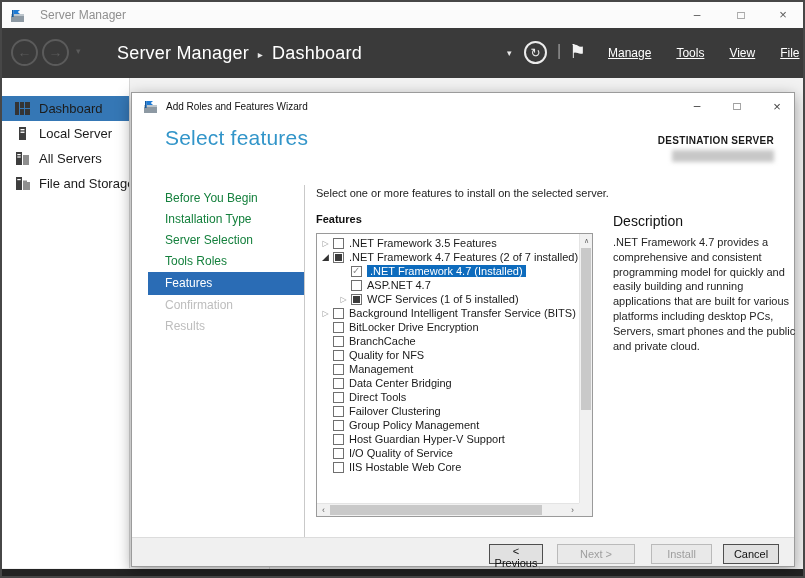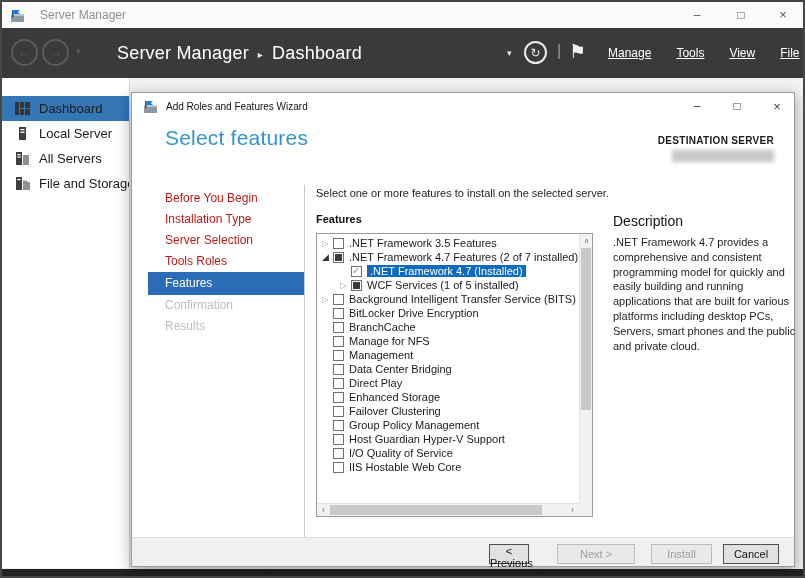--- a/index.html
+++ b/index.html
@@ -59,21 +59,21 @@
   .dc-min { right:88px; } .dc-max { right:48px; } .dc-close { right:8px; font-size:13px; }
 
   .dlg-heading { position:absolute; left:33px; top:33px; font-size:21px; font-weight:400;
                  letter-spacing:.2px; }
   .dest-block { position:absolute; right:20px; top:42px; text-align:right; }
   .dest-label { font-size:10px; font-weight:bold; color:#1a1a1a; letter-spacing:.3px; }
   .dest-redacted { width:102px; height:12px; background:#c7c7c7; filter:blur(2px);
                    margin:4px 0 0 auto; }
 
   .wiz-nav { position:absolute; left:16px; top:95px; width:156px; }
-  .nav-item { height:21px; line-height:21px; padding-left:17px; font-size:12px; color:#b91c1c;
+  .nav-item { height:21px; line-height:21px; padding-left:17px; font-size:12px; color:#15803d;
               cursor:default; white-space:nowrap; }
   .nav-item.selected { background:#2a6cb5; color:#ffffff; height:23px; line-height:23px; }
   .nav-item.disabled { color:#bdbdbd; }
   .nav-divider { position:absolute; left:172px; top:92px; width:1px; height:352px; background:#c9c9c9; }
 
   .instruction { position:absolute; left:184px; top:94px; font-size:11px; color:#1c1c1c; }
   .features-label { position:absolute; left:184px; top:120px; font-size:11px; font-weight:bold;
                     color:#111111; }
 
   .listbox { position:absolute; left:184px; top:140px; width:277px; height:284px;
@@ -111,21 +111,21 @@
                 color:#111111; }
   .desc-text { position:absolute; left:481px; top:142px; width:185px; font-size:11px;
                line-height:14.8px; color:#1f1f1f; }
 
   .dlg-footer { position:absolute; left:0; right:0; bottom:0; height:29px; background:#f0f0f0;
                 border-top:1px solid #dcdcdc; }
   .wbtn { position:absolute; top:6px; height:20px; font-size:11px;
           font-family:"Liberation Sans", sans-serif; background:#e1e1e1; }
   .wbtn.enabled { border:1px solid #4f4f4f; color:#111111; }
   .wbtn.disabled { border:1px solid #bababa; color:#9e9e9e; background:#e9e9e9; }
-  .btn-prev { left:357px; width:40px; }
+  .btn-prev { left:357px; width:54px; }
   .btn-next { left:425px; width:78px; }
   .btn-install { left:519px; width:61px; }
   .btn-cancel { left:591px; width:56px; }
 </style>
 </head>
 <body>
 
 <div class="screen">
 
   <div class="titlebar">
@@ -257,20 +257,25 @@
             <span class="exp expanded">◢</span>
             <span class="cb partial"></span>
             <span class="tlabel">.NET Framework 4.7 Features (2 of 7 installed)</span>
           </div>
           <div class="trow lvl1">
             <span class="exp none"></span>
             <span class="cb checked"></span>
             <span class="tlabel tsel">.NET Framework 4.7 (Installed)</span>
           </div>
           <div class="trow lvl1">
+            <span class="exp none"></span>
+            <span class="cb unchecked"></span>
+            <span class="tlabel">ASP.NET 4.7</span>
+          </div>
+          <div class="trow lvl1">
             <span class="exp collapsed">▷</span>
             <span class="cb partial"></span>
             <span class="tlabel">WCF Services (1 of 5 installed)</span>
           </div>
           <div class="trow lvl0">
             <span class="exp collapsed">▷</span>
             <span class="cb unchecked"></span>
             <span class="tlabel">Background Intelligent Transfer Service (BITS)</span>
           </div>
           <div class="trow lvl0">
@@ -279,41 +284,36 @@
             <span class="tlabel">BitLocker Drive Encryption</span>
           </div>
           <div class="trow lvl0">
             <span class="exp none"></span>
             <span class="cb unchecked"></span>
             <span class="tlabel">BranchCache</span>
           </div>
           <div class="trow lvl0">
             <span class="exp none"></span>
             <span class="cb unchecked"></span>
-            <span class="tlabel">Manage for NFS</span>
+            <span class="tlabel">Quality for NFS</span>
           </div>
           <div class="trow lvl0">
             <span class="exp none"></span>
             <span class="cb unchecked"></span>
             <span class="tlabel">Management</span>
           </div>
           <div class="trow lvl0">
             <span class="exp none"></span>
             <span class="cb unchecked"></span>
             <span class="tlabel">Data Center Bridging</span>
           </div>
           <div class="trow lvl0">
             <span class="exp none"></span>
             <span class="cb unchecked"></span>
-            <span class="tlabel">Direct Play</span>
-          </div>
-          <div class="trow lvl0">
-            <span class="exp none"></span>
-            <span class="cb unchecked"></span>
-            <span class="tlabel">Enhanced Storage</span>
+            <span class="tlabel">Direct Tools</span>
           </div>
           <div class="trow lvl0">
             <span class="exp none"></span>
             <span class="cb unchecked"></span>
             <span class="tlabel">Failover Clustering</span>
           </div>
           <div class="trow lvl0">
             <span class="exp none"></span>
             <span class="cb unchecked"></span>
             <span class="tlabel">Group Policy Management</span>

